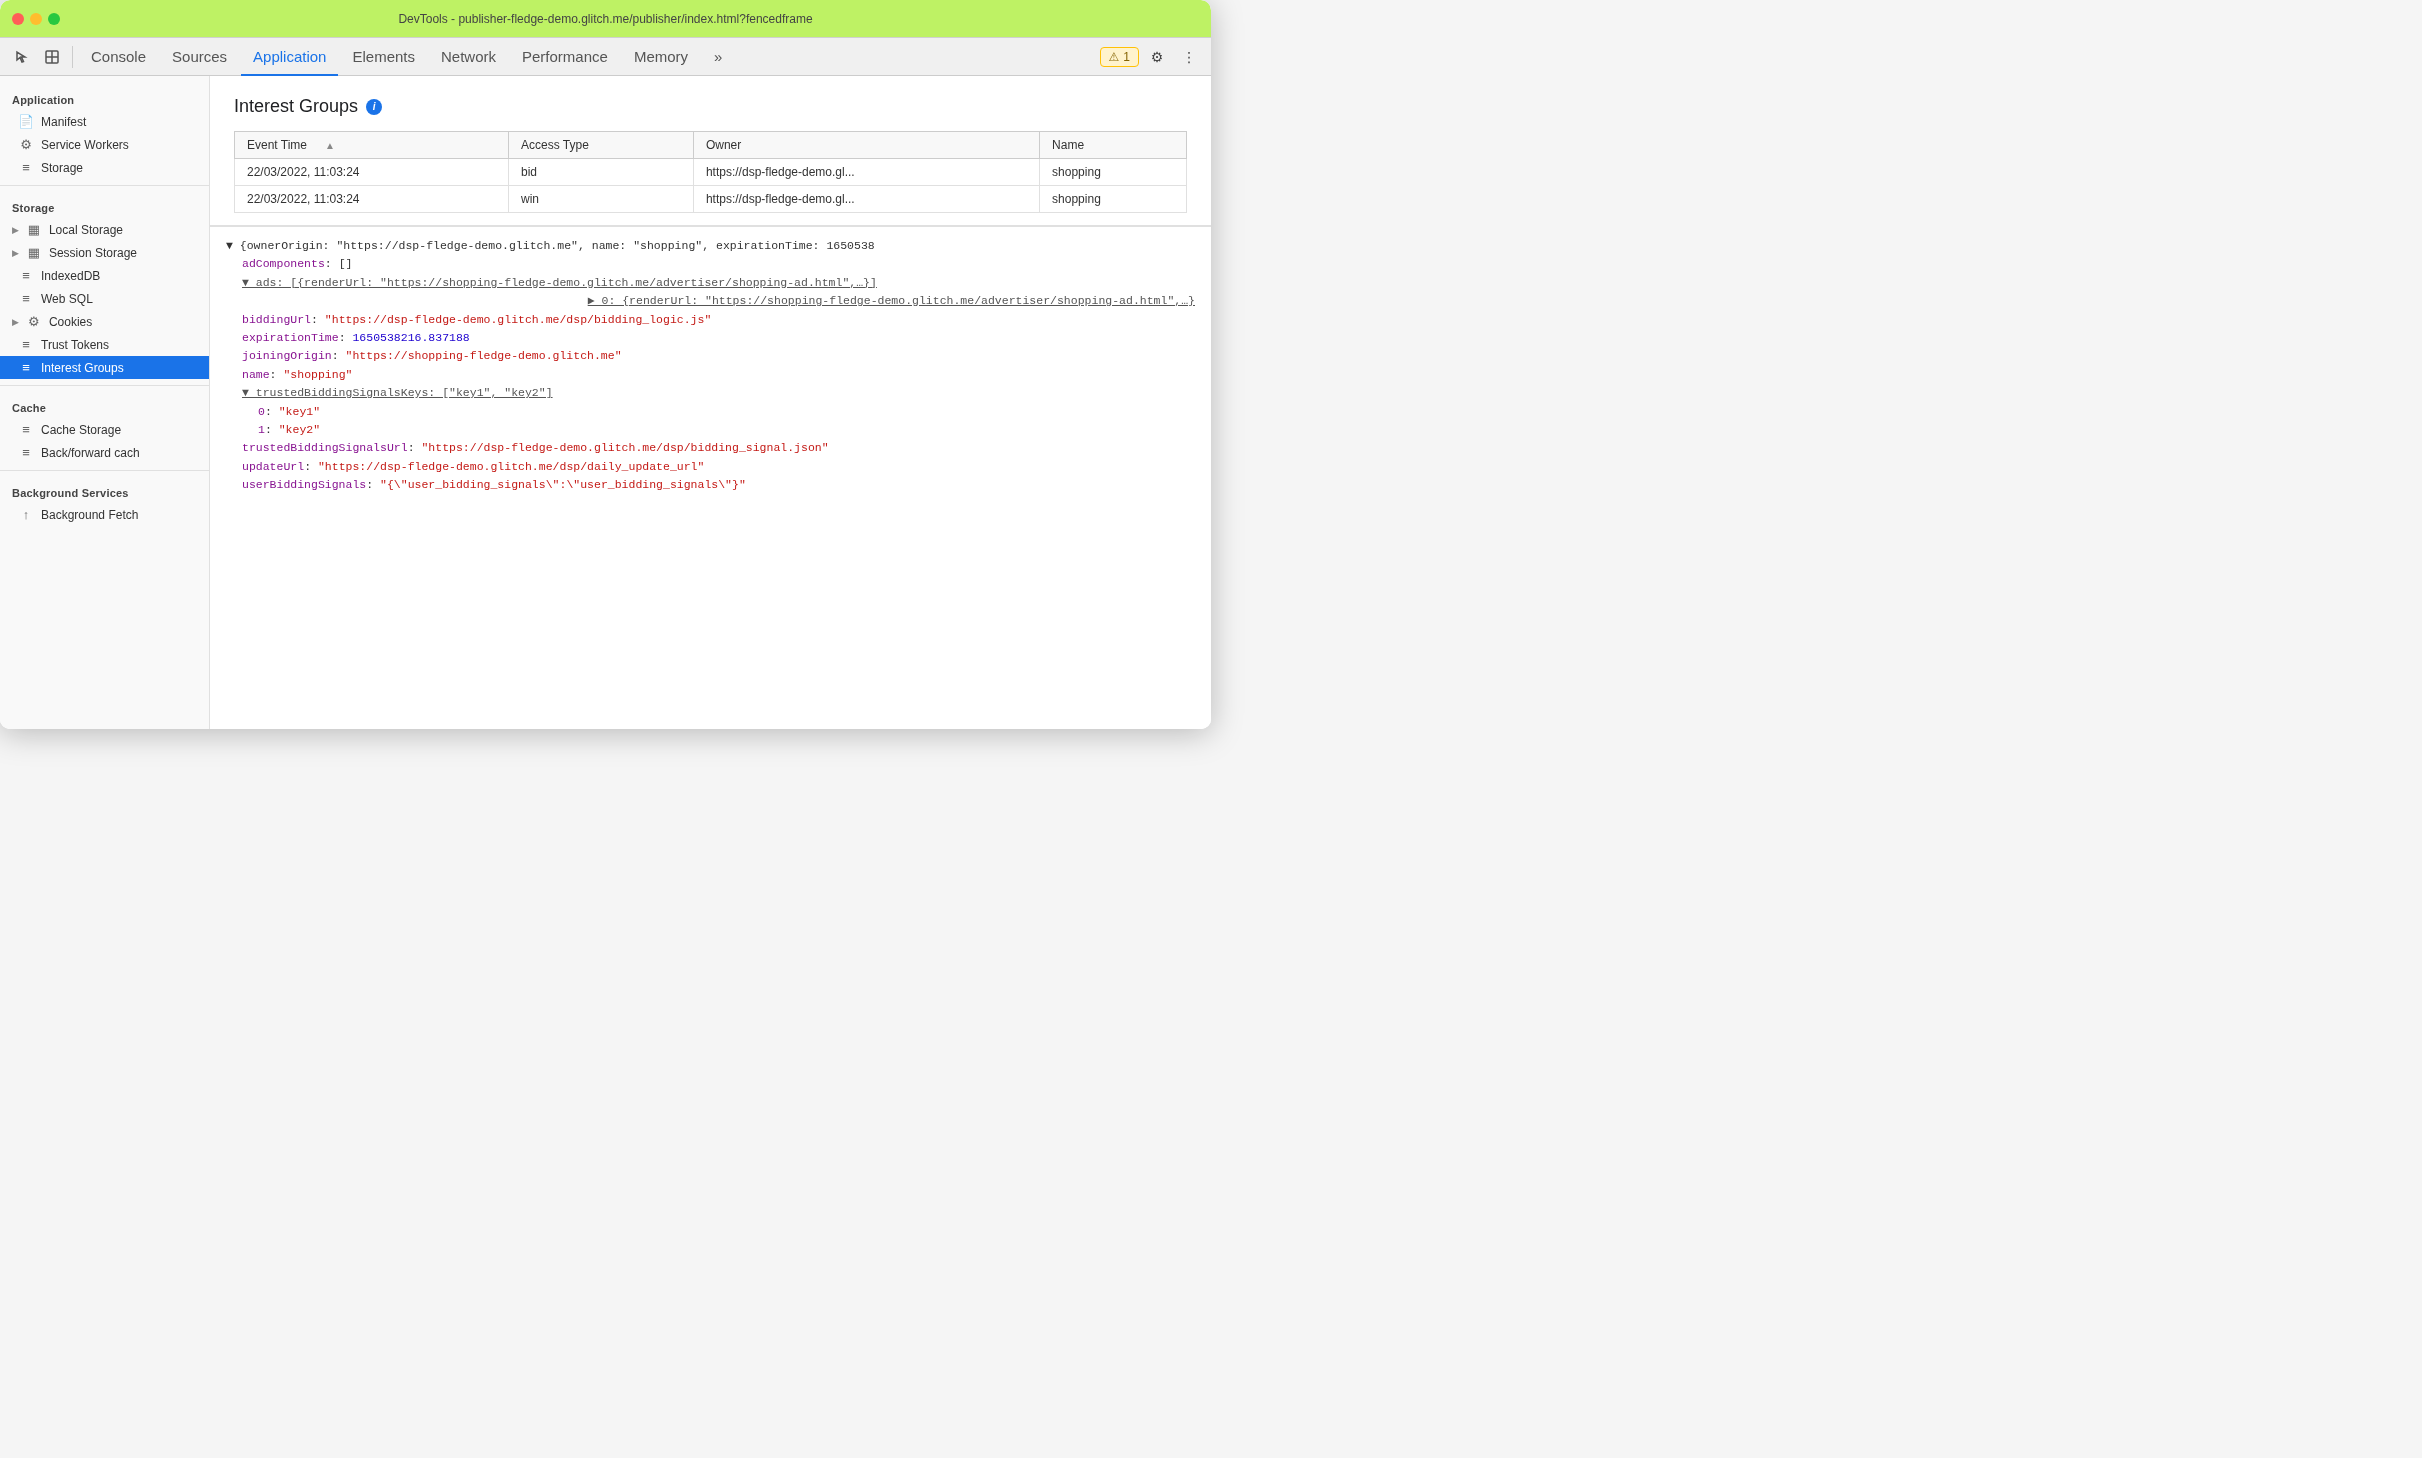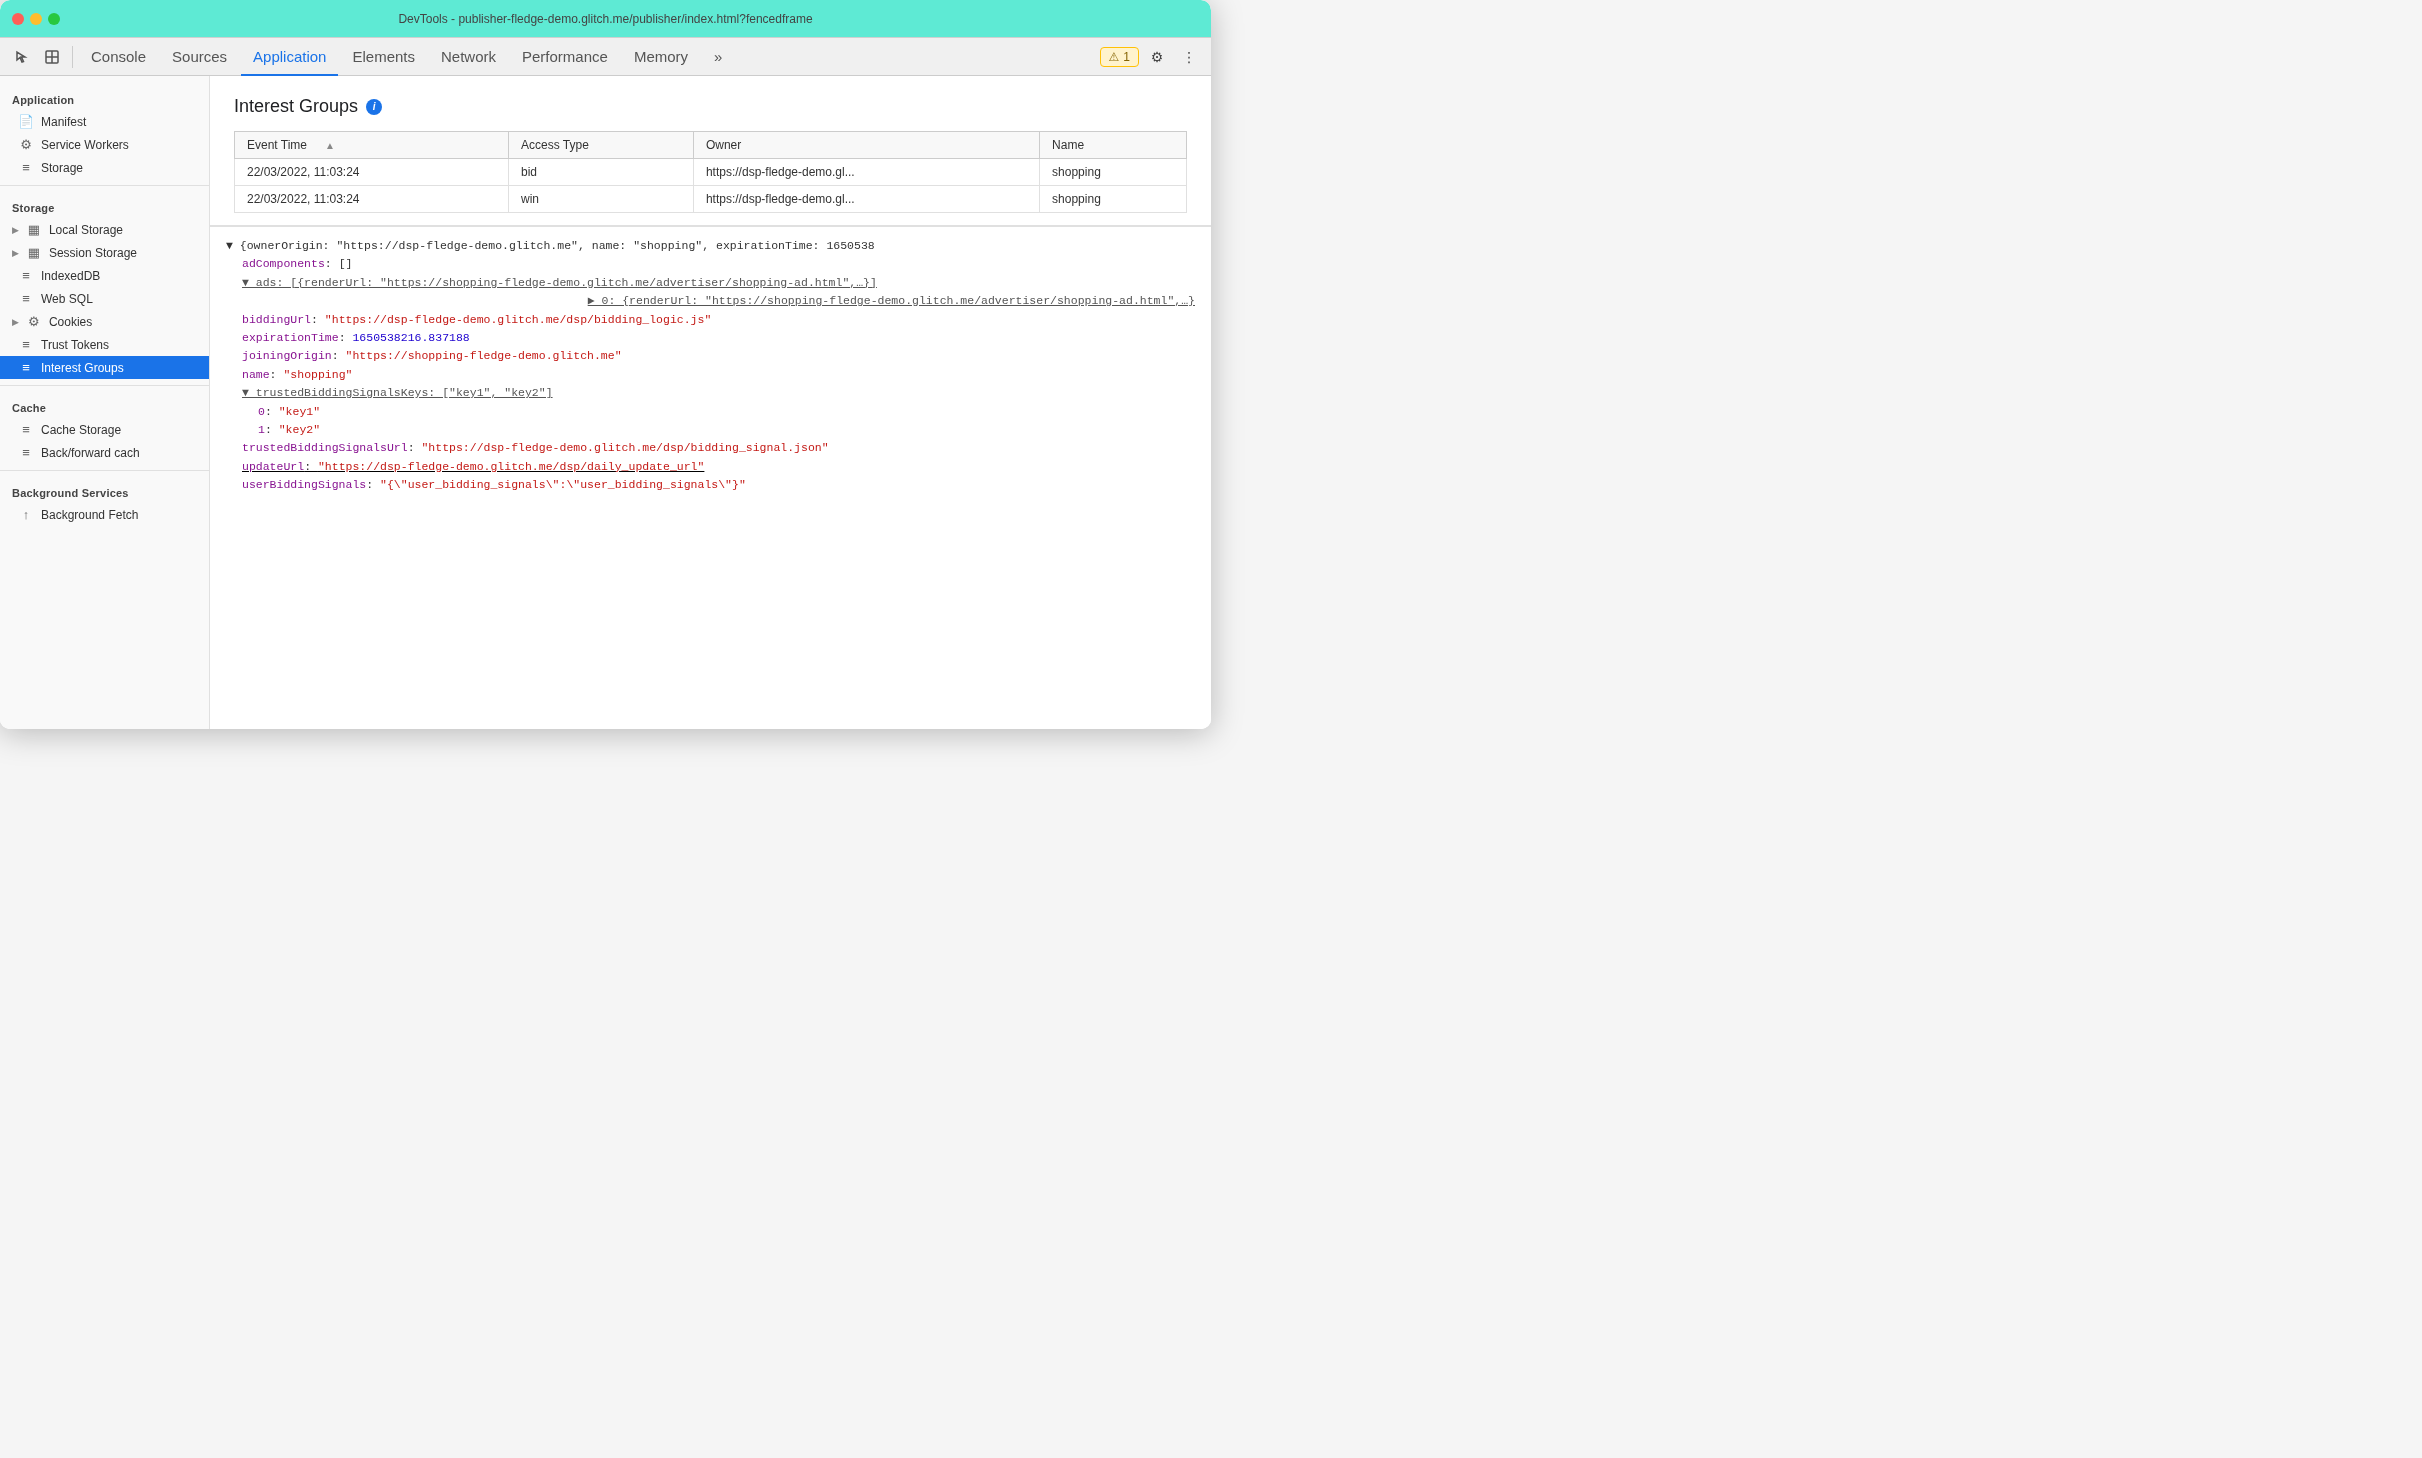--- a/index.html
+++ b/index.html
@@ -11,21 +11,21 @@
       flex-direction: column;
       width: 1211px;
       height: 729px;
       border-radius: 10px;
       overflow: hidden;
       box-shadow: 0 4px 32px rgba(0,0,0,0.25);
     }
 
     
     .title-bar {
-      background: #5eead4;
+      background: #bef264;
       height: 38px;
       display: flex;
       align-items: center;
       padding: 0 12px;
       border-bottom: 1px solid #d0d0d0;
       position: relative;
       border-radius: 10px 10px 0 0;
     }
     .traffic-lights {
       display: flex;
@@ -428,18 +428,18 @@
         <span class="json-line" style="padding-left: 16px;"><span class="json-expand">▼ ads: [{renderUrl: "https://shopping-fledge-demo.glitch.me/advertiser/shopping-ad.html",…}]</span></span>
         <span class="json-line" style="padding-left: 32px; text-align: right;"><span class="json-expand">▶ 0: {renderUrl: "https://shopping-fledge-demo.glitch.me/advertiser/shopping-ad.html",…}</span></span>
         <span class="json-line" style="padding-left: 16px;"><span class="json-key">biddingUrl</span><span class="json-plain">: </span><span class="json-str">"https://dsp-fledge-demo.glitch.me/dsp/bidding_logic.js"</span></span>
         <span class="json-line" style="padding-left: 16px;"><span class="json-key">expirationTime</span><span class="json-plain">: </span><span class="json-num">1650538216.837188</span></span>
         <span class="json-line" style="padding-left: 16px;"><span class="json-key">joiningOrigin</span><span class="json-plain">: </span><span class="json-str">"https://shopping-fledge-demo.glitch.me"</span></span>
         <span class="json-line" style="padding-left: 16px;"><span class="json-key">name</span><span class="json-plain">: </span><span class="json-str">"shopping"</span></span>
         <span class="json-line" style="padding-left: 16px;"><span class="json-expand">▼ trustedBiddingSignalsKeys: ["key1", "key2"]</span></span>
         <span class="json-line" style="padding-left: 32px;"><span class="json-key">0</span><span class="json-plain">: </span><span class="json-str">"key1"</span></span>
         <span class="json-line" style="padding-left: 32px;"><span class="json-key">1</span><span class="json-plain">: </span><span class="json-str">"key2"</span></span>
         <span class="json-line" style="padding-left: 16px;"><span class="json-key">trustedBiddingSignalsUrl</span><span class="json-plain">: </span><span class="json-str">"https://dsp-fledge-demo.glitch.me/dsp/bidding_signal.json"</span></span>
-        <span class="json-line" style="padding-left: 16px; text-decoration: underline;"><span class="json-key">updateUrl</span><span class="json-plain">: </span><span class="json-str">"https://dsp-fledge-demo.glitch.me/dsp/daily_update_url"</span></span>
+        <span class="json-line" style="padding-left: 16px;"><span class="json-key">updateUrl</span><span class="json-plain">: </span><span class="json-str">"https://dsp-fledge-demo.glitch.me/dsp/daily_update_url"</span></span>
         <span class="json-line" style="padding-left: 16px;"><span class="json-key">userBiddingSignals</span><span class="json-plain">: </span><span class="json-str">"{\"user_bidding_signals\":\"user_bidding_signals\"}"</span></span>
       </div>
 
   </div>
 </div>
 
 </body></html>

